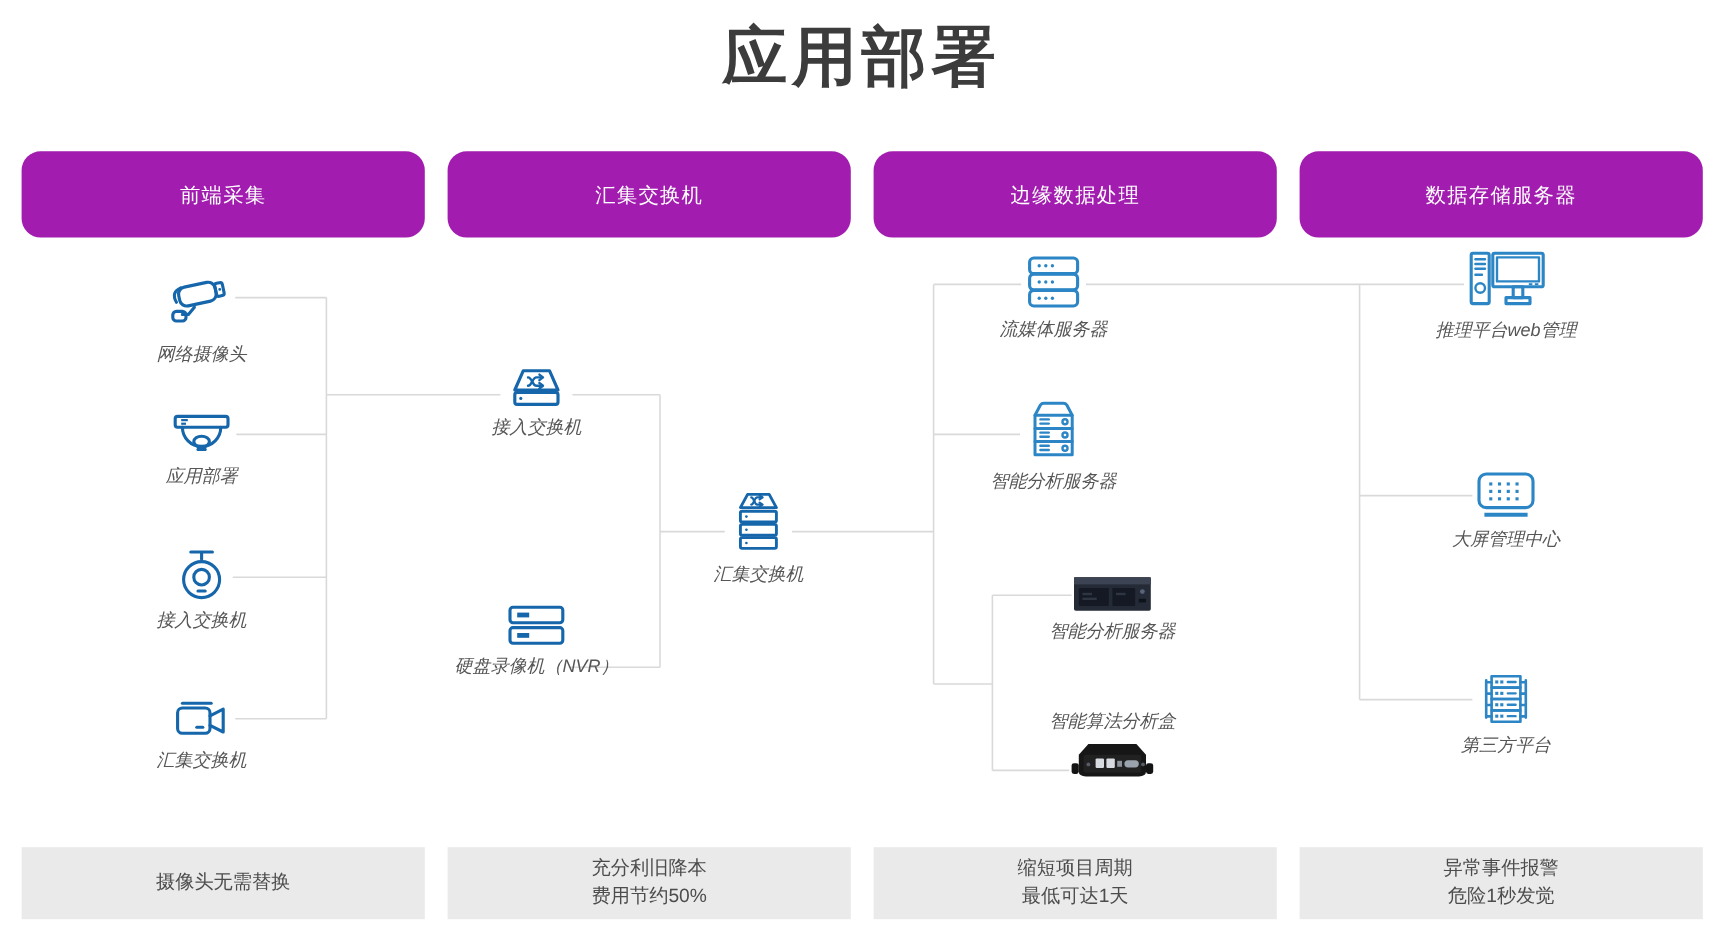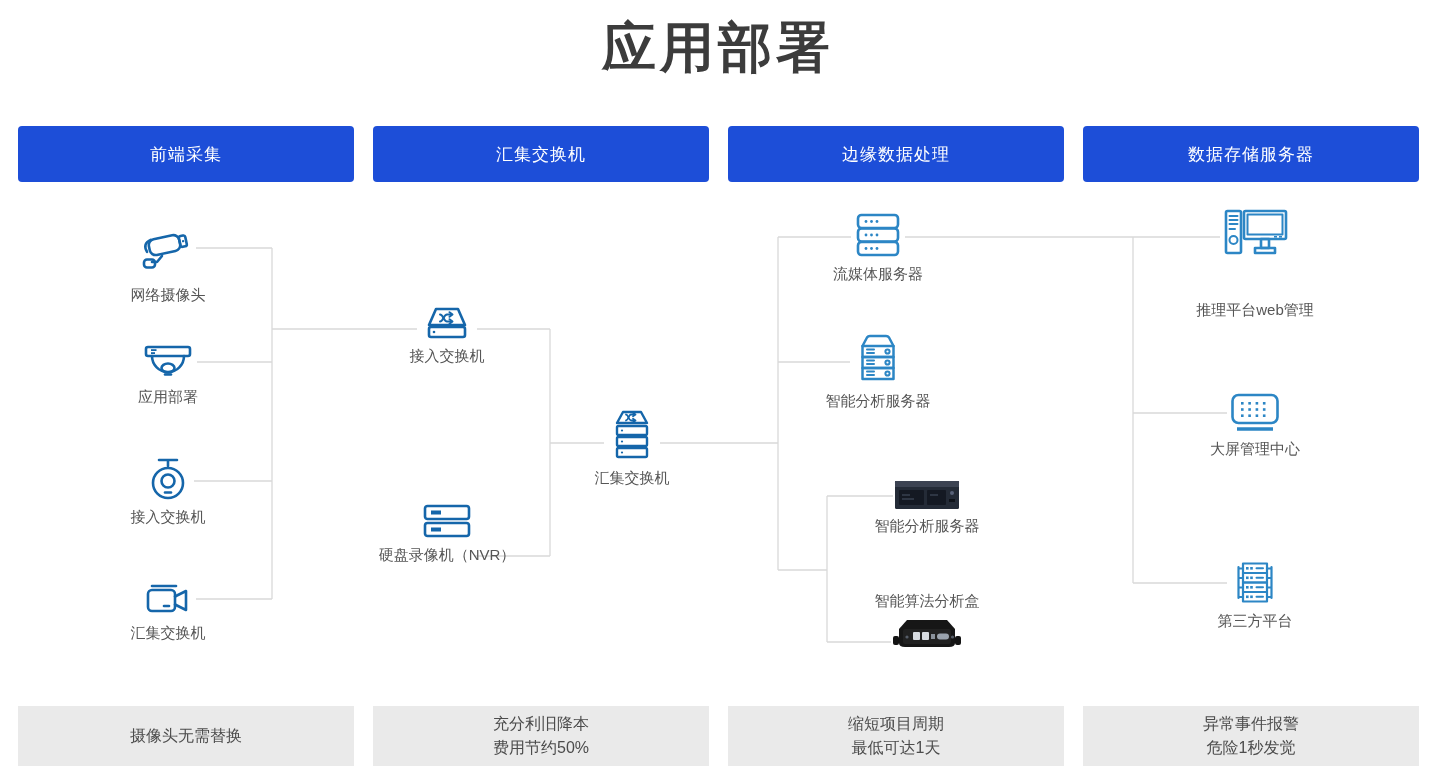--- a/index.html
+++ b/index.html
@@ -5,32 +5,32 @@
   html,body{margin:0;padding:0;}
   body{
     width:1436px;height:782px;position:relative;background:#ffffff;
     font-family:"Liberation Sans","DejaVu Sans",sans-serif;overflow:hidden;
   }
   .title{
     position:absolute;top:12px;left:0;width:1436px;text-align:center;
     font-size:54px;font-weight:bold;color:#3c3c3c;letter-spacing:4px;
   }
   .hdr{
-    position:absolute;top:126px;width:336px;height:56px;background:#1d4ed8;
-    border-radius:4px;color:#ffffff;font-size:17px;letter-spacing:1px;
+    position:absolute;top:126px;width:336px;height:72px;background:#a21caf;
+    border-radius:16px;color:#ffffff;font-size:17px;letter-spacing:1px;
     display:flex;align-items:center;justify-content:center;
   }
   .ftr{
     position:absolute;top:706px;width:336px;height:60px;background:#eaeaea;
     color:#4c4c4c;font-size:16px;line-height:24px;
     display:flex;flex-direction:column;align-items:center;justify-content:center;
   }
   .col0{left:18px}.col1{left:373px}.col2{left:728px}.col3{left:1083px}
   svg.wires{position:absolute;left:0;top:0;}
-  .node{position:absolute;width:170px;display:flex;flex-direction:column;align-items:center;}
+  .node{position:absolute;width:170px;display:flex;flex-direction:column;align-items:center;font-style:italic;}
   .node .ic{display:flex;align-items:center;justify-content:center;}
   .node .lbl{margin-top:6px;font-size:15px;color:#565656;white-space:nowrap;}
   .node .lbl.top{margin-top:0;margin-bottom:5px;}
 </style>
 </head>
 <body>
 
 <div class="stage">
 
   <div class="title">应用部署</div>
@@ -232,21 +232,21 @@
         <rect x="22" y="16" width="7" height="8" rx="1" fill="#d7dbe0"></rect>
         <rect x="31" y="16" width="7" height="8" rx="1" fill="#d7dbe0"></rect>
         <rect x="40" y="18" width="4" height="5" fill="#8a919b"></rect>
         <rect x="46" y="17.5" width="12" height="6" rx="3" fill="#9aa2ad"></rect>
         <circle cx="16" cy="21" r="1.6" fill="#565d68"></circle>
         <circle cx="61.5" cy="21" r="1.6" fill="#565d68"></circle>
       </svg>
     </span>
   </div>
 
-  <div class="node" style="left:1170px;top:206px;gap:35px;">
+  <div class="node" style="left:1170px;top:206px;">
     <span class="ic">
       <svg width="68" height="54" viewBox="0 0 68 52" fill="none" stroke="#2c86c5" stroke-width="2.6" stroke-linecap="round" stroke-linejoin="round">
         <rect x="5" y="4" width="15" height="42" rx="1.5"></rect>
         <g stroke-width="2">
           <path d="M8.5,9 H16.5 M8.5,13 H16.5 M8.5,17 H16.5 M8.5,22 H14"></path>
           <circle cx="12.5" cy="33" r="4"></circle>
         </g>
         <rect x="23" y="4" width="42" height="28" rx="1.5"></rect>
         <rect x="26.5" y="7.5" width="35" height="20" stroke-width="2"></rect>
         <rect x="53" y="29" width="3" height="1.6" fill="#2c86c5" stroke="none"></rect>

